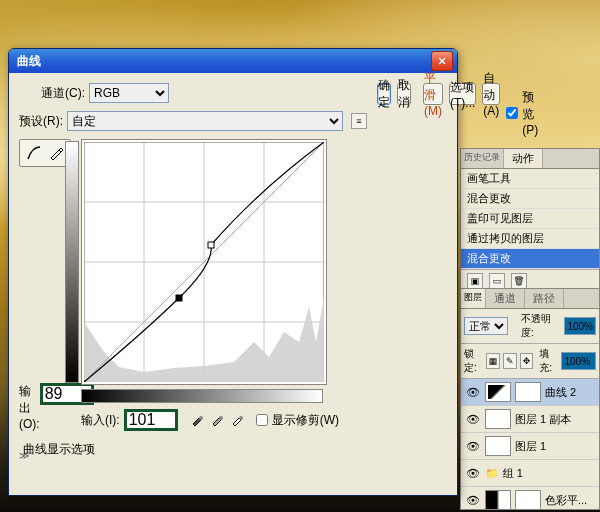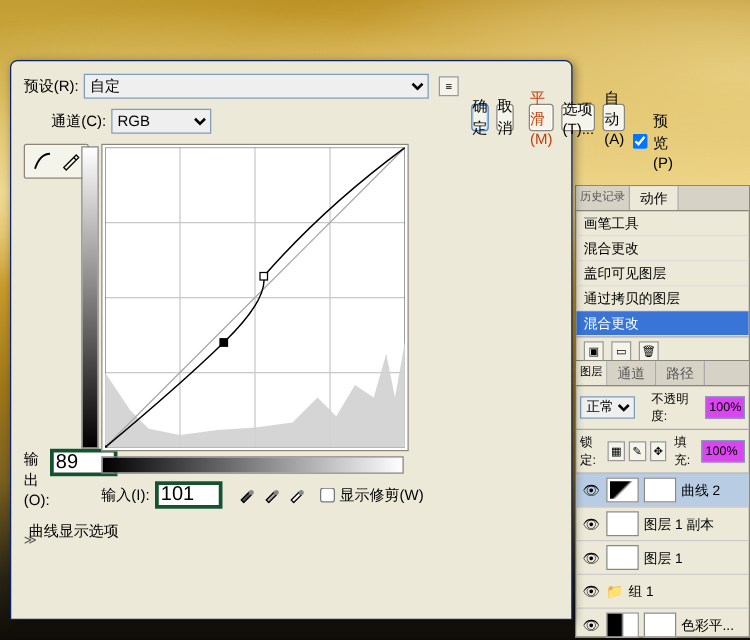--- a/index.html
+++ b/index.html
@@ -47,21 +47,21 @@
 .tab.inactive{background:#d6d3c6;color:#555}
 .actions{left:460px;top:148px;width:138px}
 .alist{max-height:100px;overflow:hidden}
 .aitem{padding:2px 6px;border-bottom:1px solid #ddd}
 .aitem.sel{background:#3875d7;color:#fff}
 .ico-row{display:flex;gap:6px;padding:3px 6px;border-top:1px solid #aaa}
 .layers{left:460px;top:288px;width:138px;height:220px}
 .lopts{display:flex;align-items:center;gap:13px;padding:3px;border-bottom:1px solid #aaa}
 .lopts select{flex:1;font-size:11px;height:18px}
 .lrow{display:flex;align-items:center;gap:3px;padding:3px;border-bottom:1px solid #aaa}
-.minisel{width:34px;height:16px;border:1px solid #7f9db9;font-size:10px;display:inline-flex;align-items:center;padding:0 2px;background:#d946ef}
+.minisel{width:34px;height:16px;border:1px solid #7f9db9;font-size:10px;display:inline-flex;align-items:center;padding:0 2px;background:#0369a1}
 .lylist{}
 .ly{display:flex;align-items:center;padding:2px 4px;border-bottom:1px solid #ccc;gap:4px;height:22px}
 .ly.sel{background:#b8cce4}
 .eye{width:16px;text-align:center}
 .thumb{width:24px;height:18px;background:#fff;border:1px solid #888;position:relative}
 .thumb.adj::after{content:"";position:absolute;inset:2px;background:linear-gradient(135deg,#000 0%,#000 45%,#fff 55%,#fff 100%)}
 .thumb.half::after{content:"";position:absolute;inset:0;background:linear-gradient(90deg,#000 0%,#000 45%,#fff 55%,#fff 100%)}
 .under{white-space:nowrap}
 input[type=checkbox]{width:12px;height:12px}
 .sep{height:34px}
@@ -71,33 +71,37 @@
 .sm-ico{width:14px;height:14px;display:inline-flex;align-items:center;justify-content:center;border:1px solid #999;font-size:9px;background:#f5f4ea}
 </style>
 </head>
 <body>
 
 <div class="bg">
     <div class="cloud"></div>
   </div>
 
 <div class="dialog">
+  <div class="titlebar">
+    <span class="t">曲线</span>
+    <div class="close-btn">✕</div>
+  </div>
   <div class="body">
+    <div class="row" style="margin-left:22px">
+      <span class="lbl">通道(C):</span>
+      <select style="width:80px">
+        <option>RGB</option>
+      </select>
+    </div>
     <div class="row" style="width:348px">
       <span class="lbl">预设(R):</span>
       <select class="preset-sel">
         <option>自定</option>
       </select>
       <span class="sm-ico">≡</span>
-    </div>
-    <div class="row" style="margin-left:22px">
-      <span class="lbl">通道(C):</span>
-      <select style="width:80px">
-        <option>RGB</option>
-      </select>
     </div>
 
     <div class="main">
       <div class="left">
         <div class="toolbox">
           <span class="toolbtn">
             <svg width="16" height="16">
                 <path d="M2 14 Q6 2 14 2" stroke="#000" fill="none" stroke-width="1.5"></path>
               </svg>
           </span>

